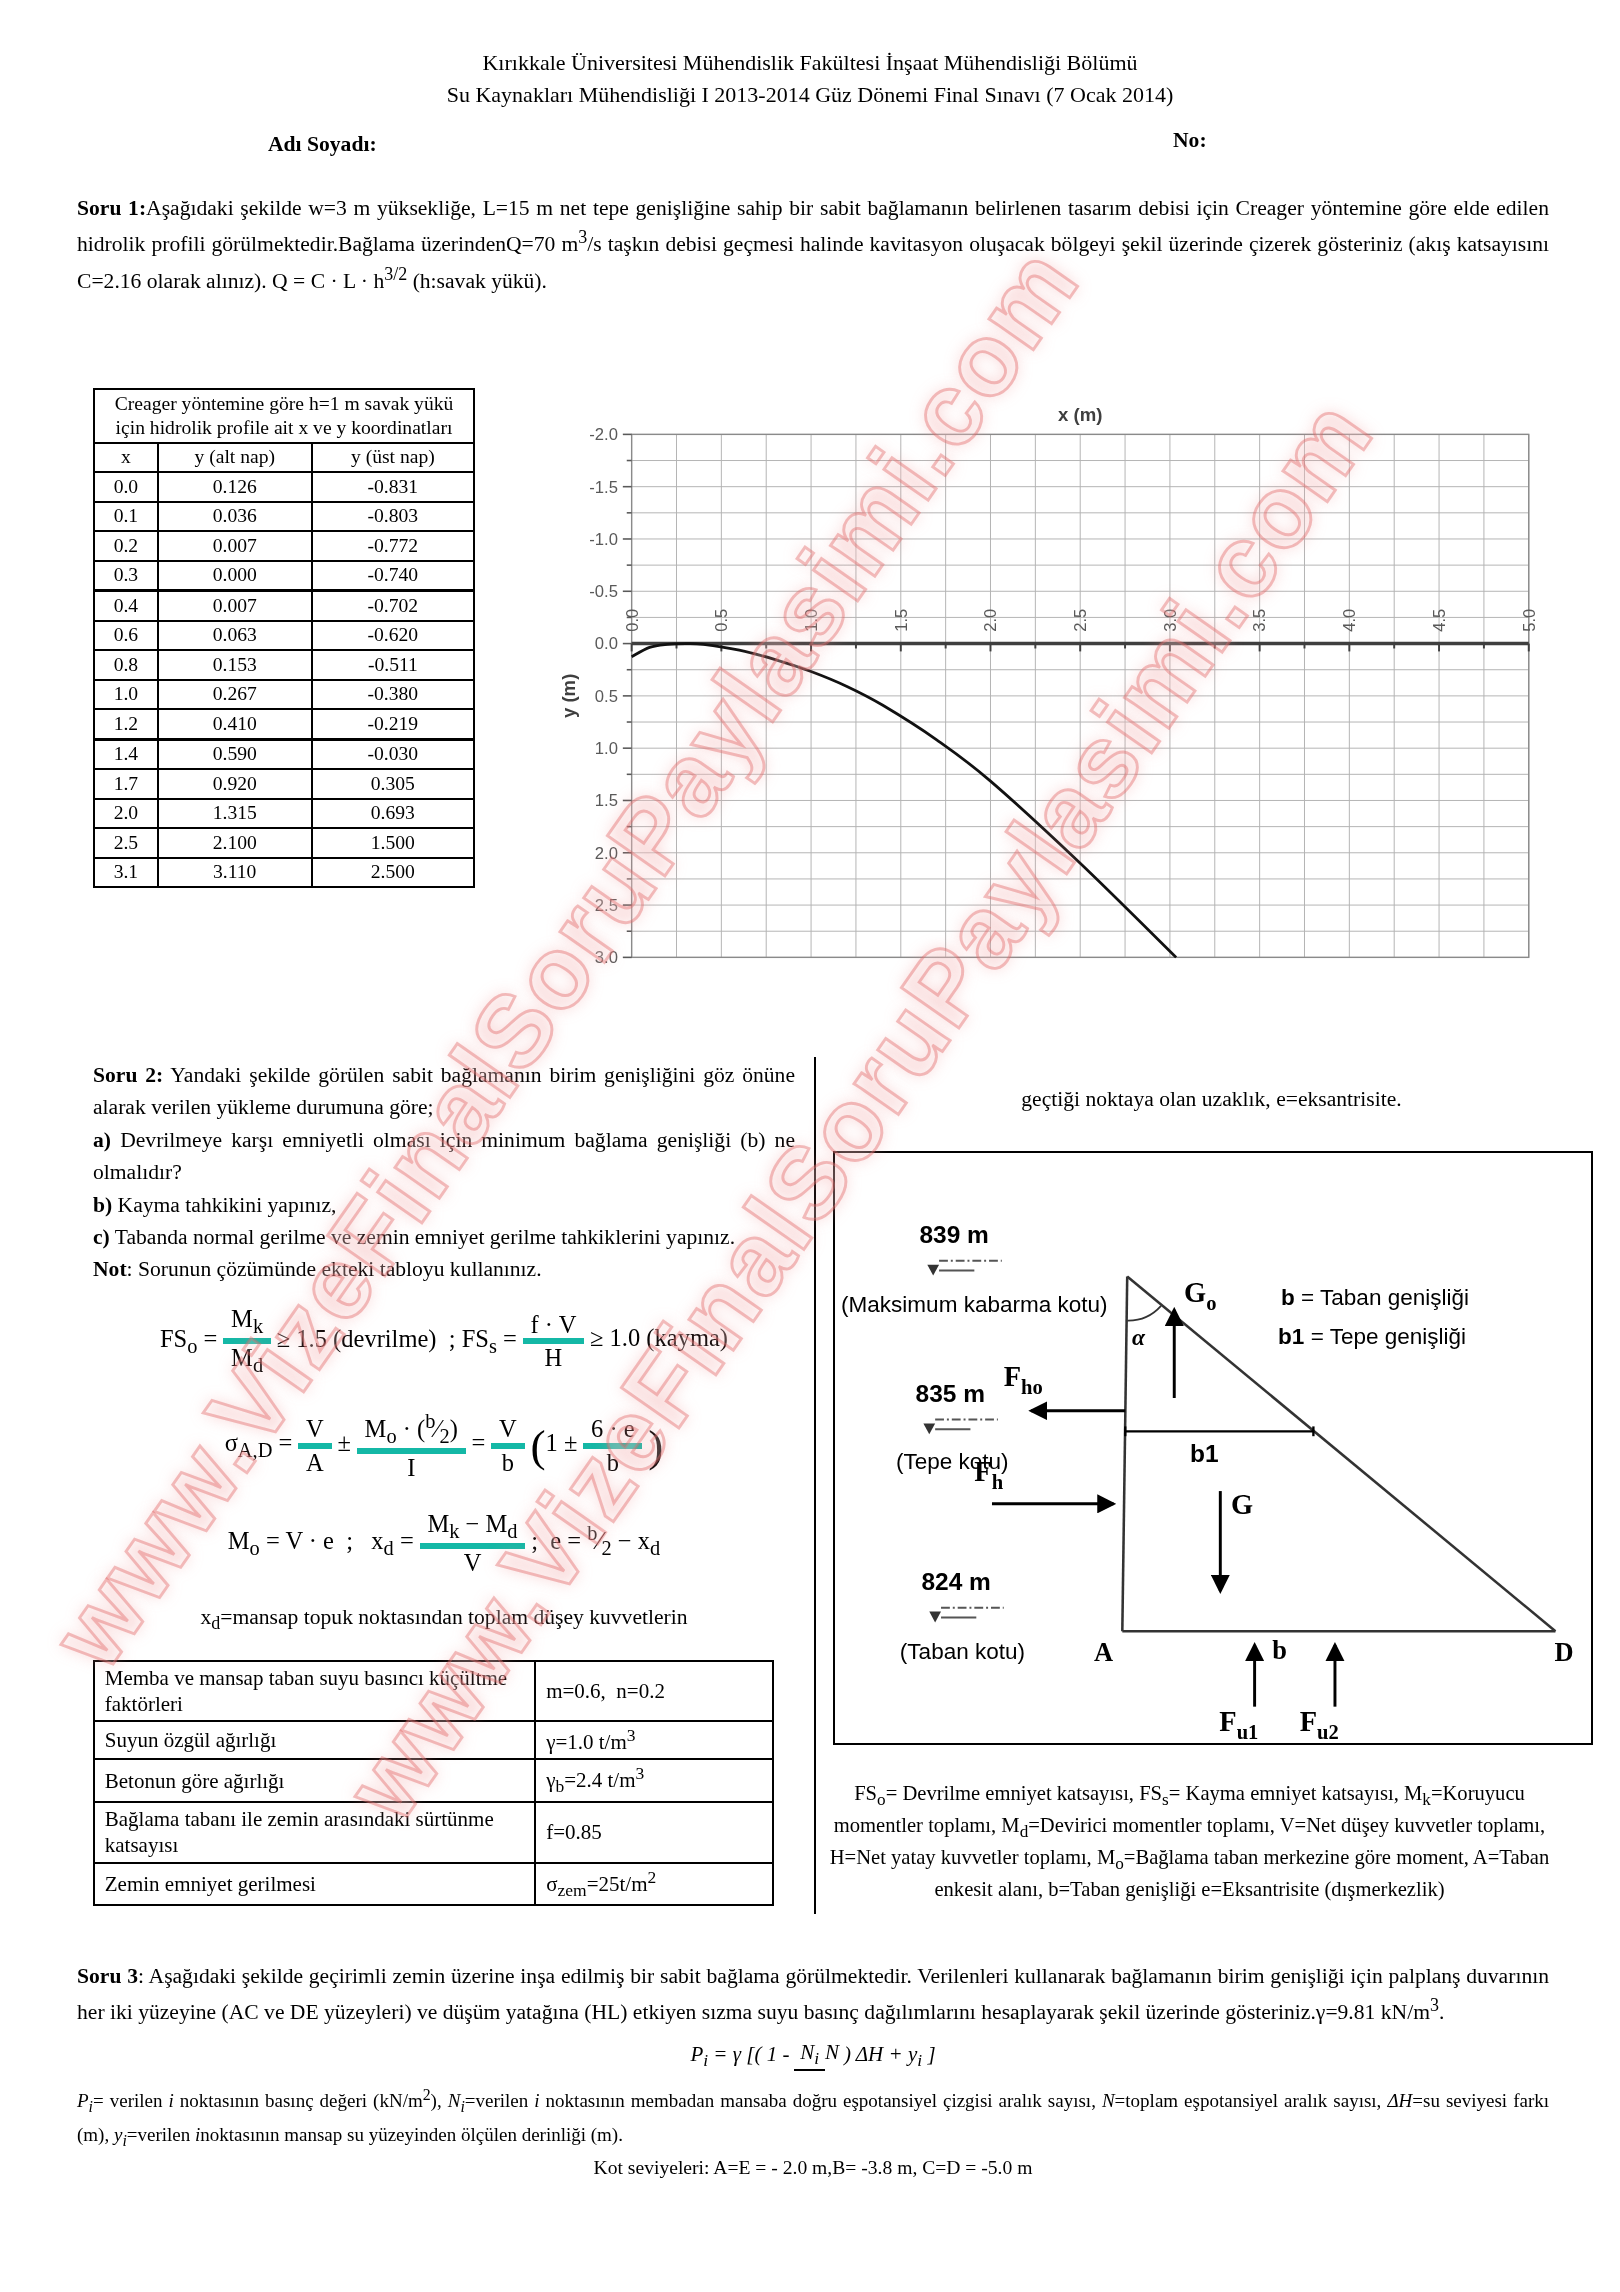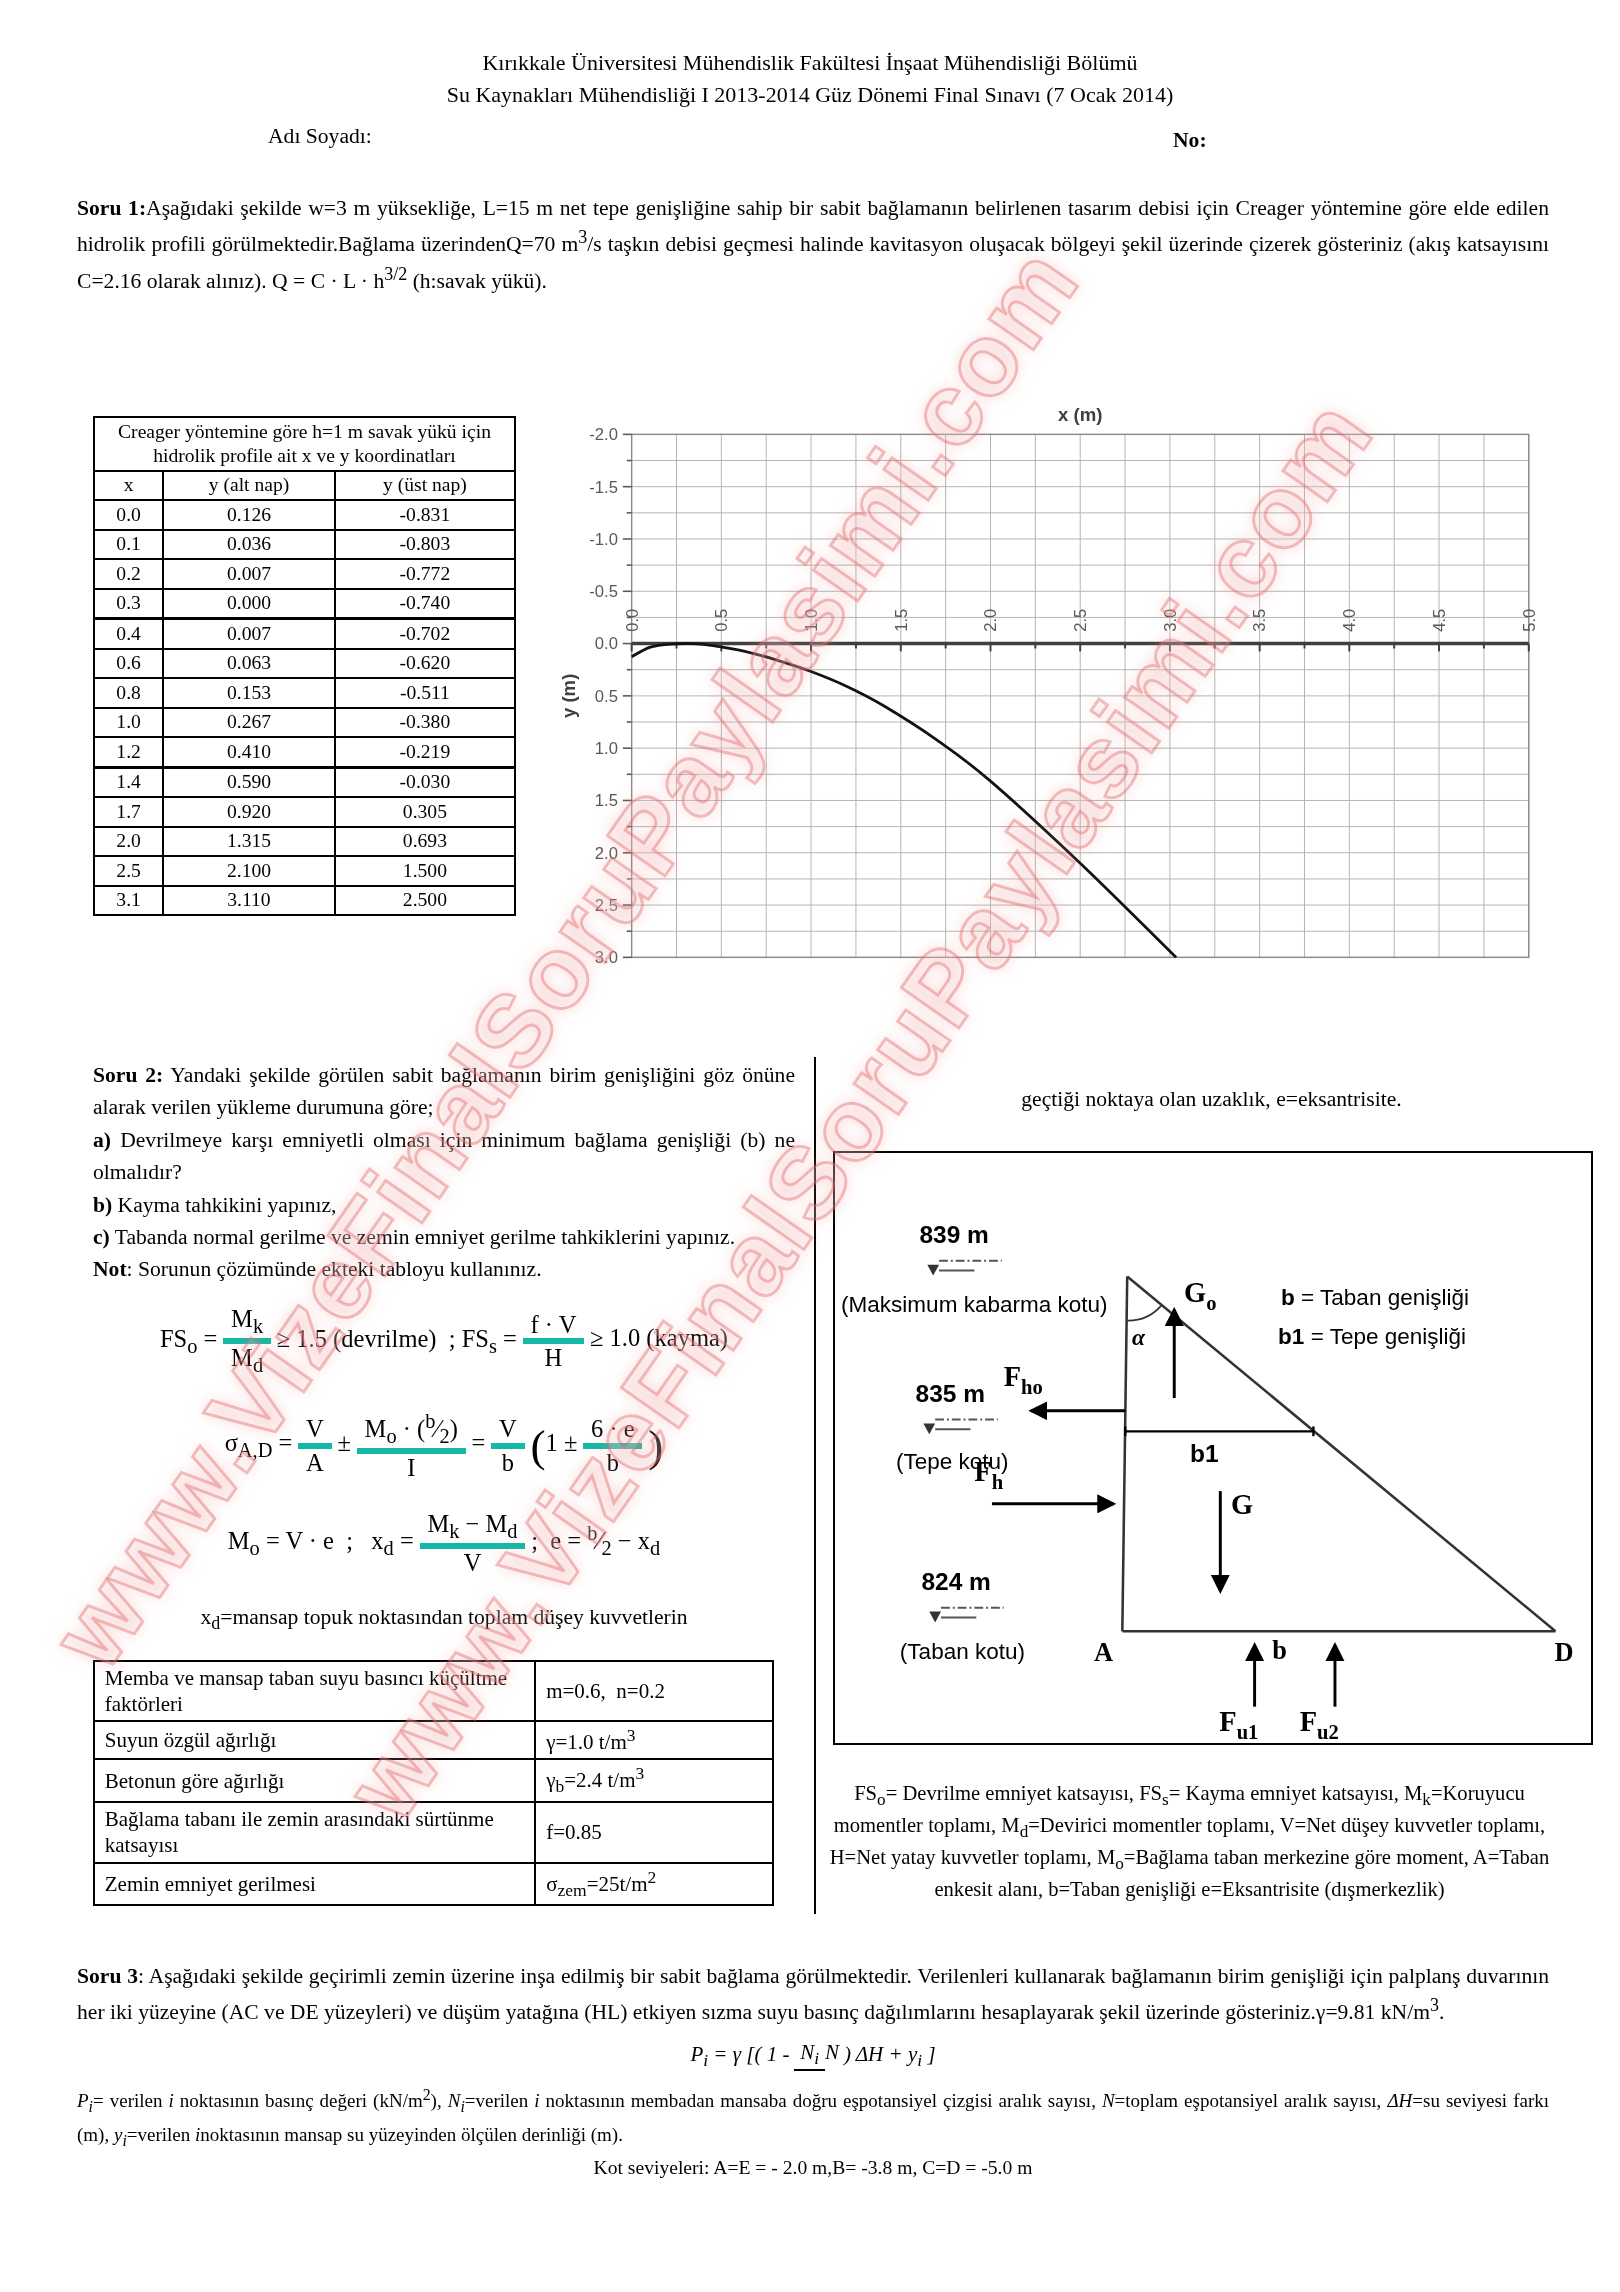--- a/index.html
+++ b/index.html
@@ -2,31 +2,31 @@
 <html><head>
 <meta charset="utf-8">
 <style>
   html,body{margin:0;padding:0;background:#ffffff;}
   .page{position:relative;width:1620px;height:2293px;background:#fff;overflow:hidden;
         font-family:"Liberation Serif","DejaVu Serif",serif;color:#000;}
 
   
   .header{position:absolute;top:47px;left:0;width:100%;text-align:center;
           font-size:22px;line-height:1.45;}
-  .name-label{position:absolute;left:268px;top:124px;font-weight:normal;font-size:21.6px;}
+  .name-label{position:absolute;left:268px;top:132px;font-weight:bold;font-size:21.6px;}
   .no-label{position:absolute;left:1173px;top:128px;font-weight:bold;font-size:21.6px;}
 
   
   .qtext{position:absolute;left:77px;width:1472px;font-size:21.6px;line-height:1.5;
          text-align:justify;}
   #q1text{top:192px;}
   #q3block{top:1960px;}
 
   
-  .t1wrap{position:absolute;left:93px;top:416px;width:423px;}
+  .t1wrap{position:absolute;left:93px;top:388px;width:382px;}
   table.dtable{border-collapse:collapse;width:100%;border:2.9px solid #000;}
   table.dtable td{border:2px solid #000;text-align:center;font-size:19.6px;
                   padding:1.5px 2.9px;line-height:1.25;}
   td.t1title{font-size:20.6px;line-height:1.24;padding:2.9px 5.9px;}
   table.dtable tr.thick td{border-bottom-width:3.4px;}
 
   
   .chartwrap{position:absolute;left:557px;top:405px;width:1066px;height:570px;}
 
   

